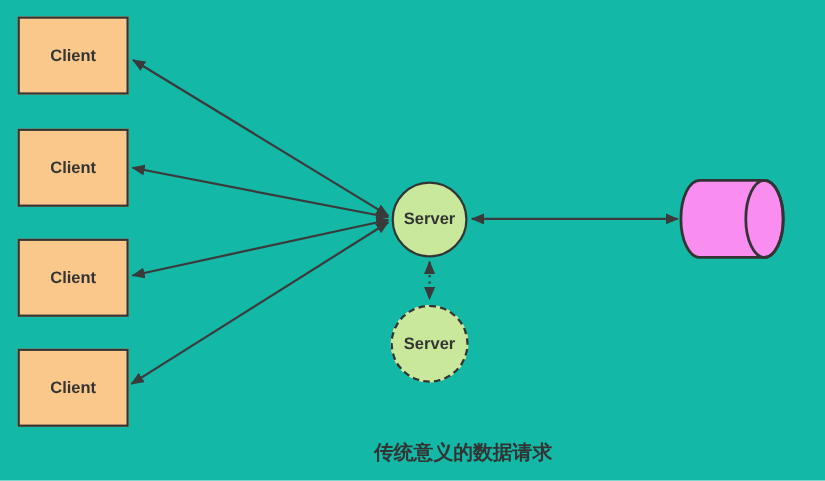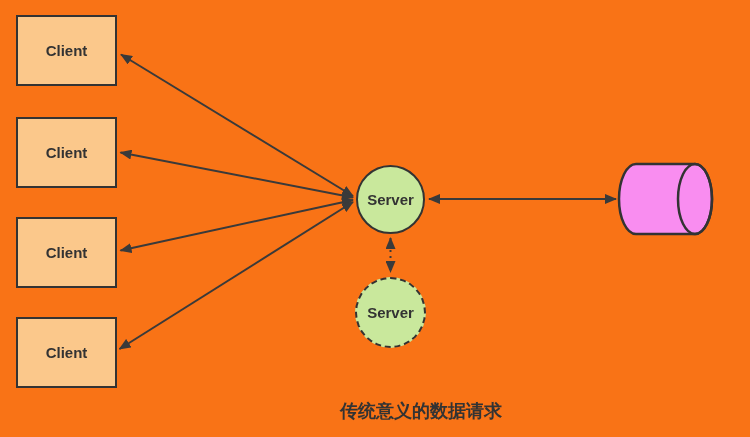--- a/index.html
+++ b/index.html
@@ -5,21 +5,21 @@
   html, body {
     margin: 0;
     padding: 0;
     background: #ffffff;
     font-family: "Liberation Sans", "DejaVu Sans", sans-serif;
   }
   .canvas {
     position: relative;
     width: 750px;
     height: 437px;
-    background: #f97316;
+    background: #14b8a6;
     overflow: hidden;
   }
   .arrow-layer {
     position: absolute;
     left: 0;
     top: 0;
     width: 750px;
     height: 437px;
   }
   .client-box {

